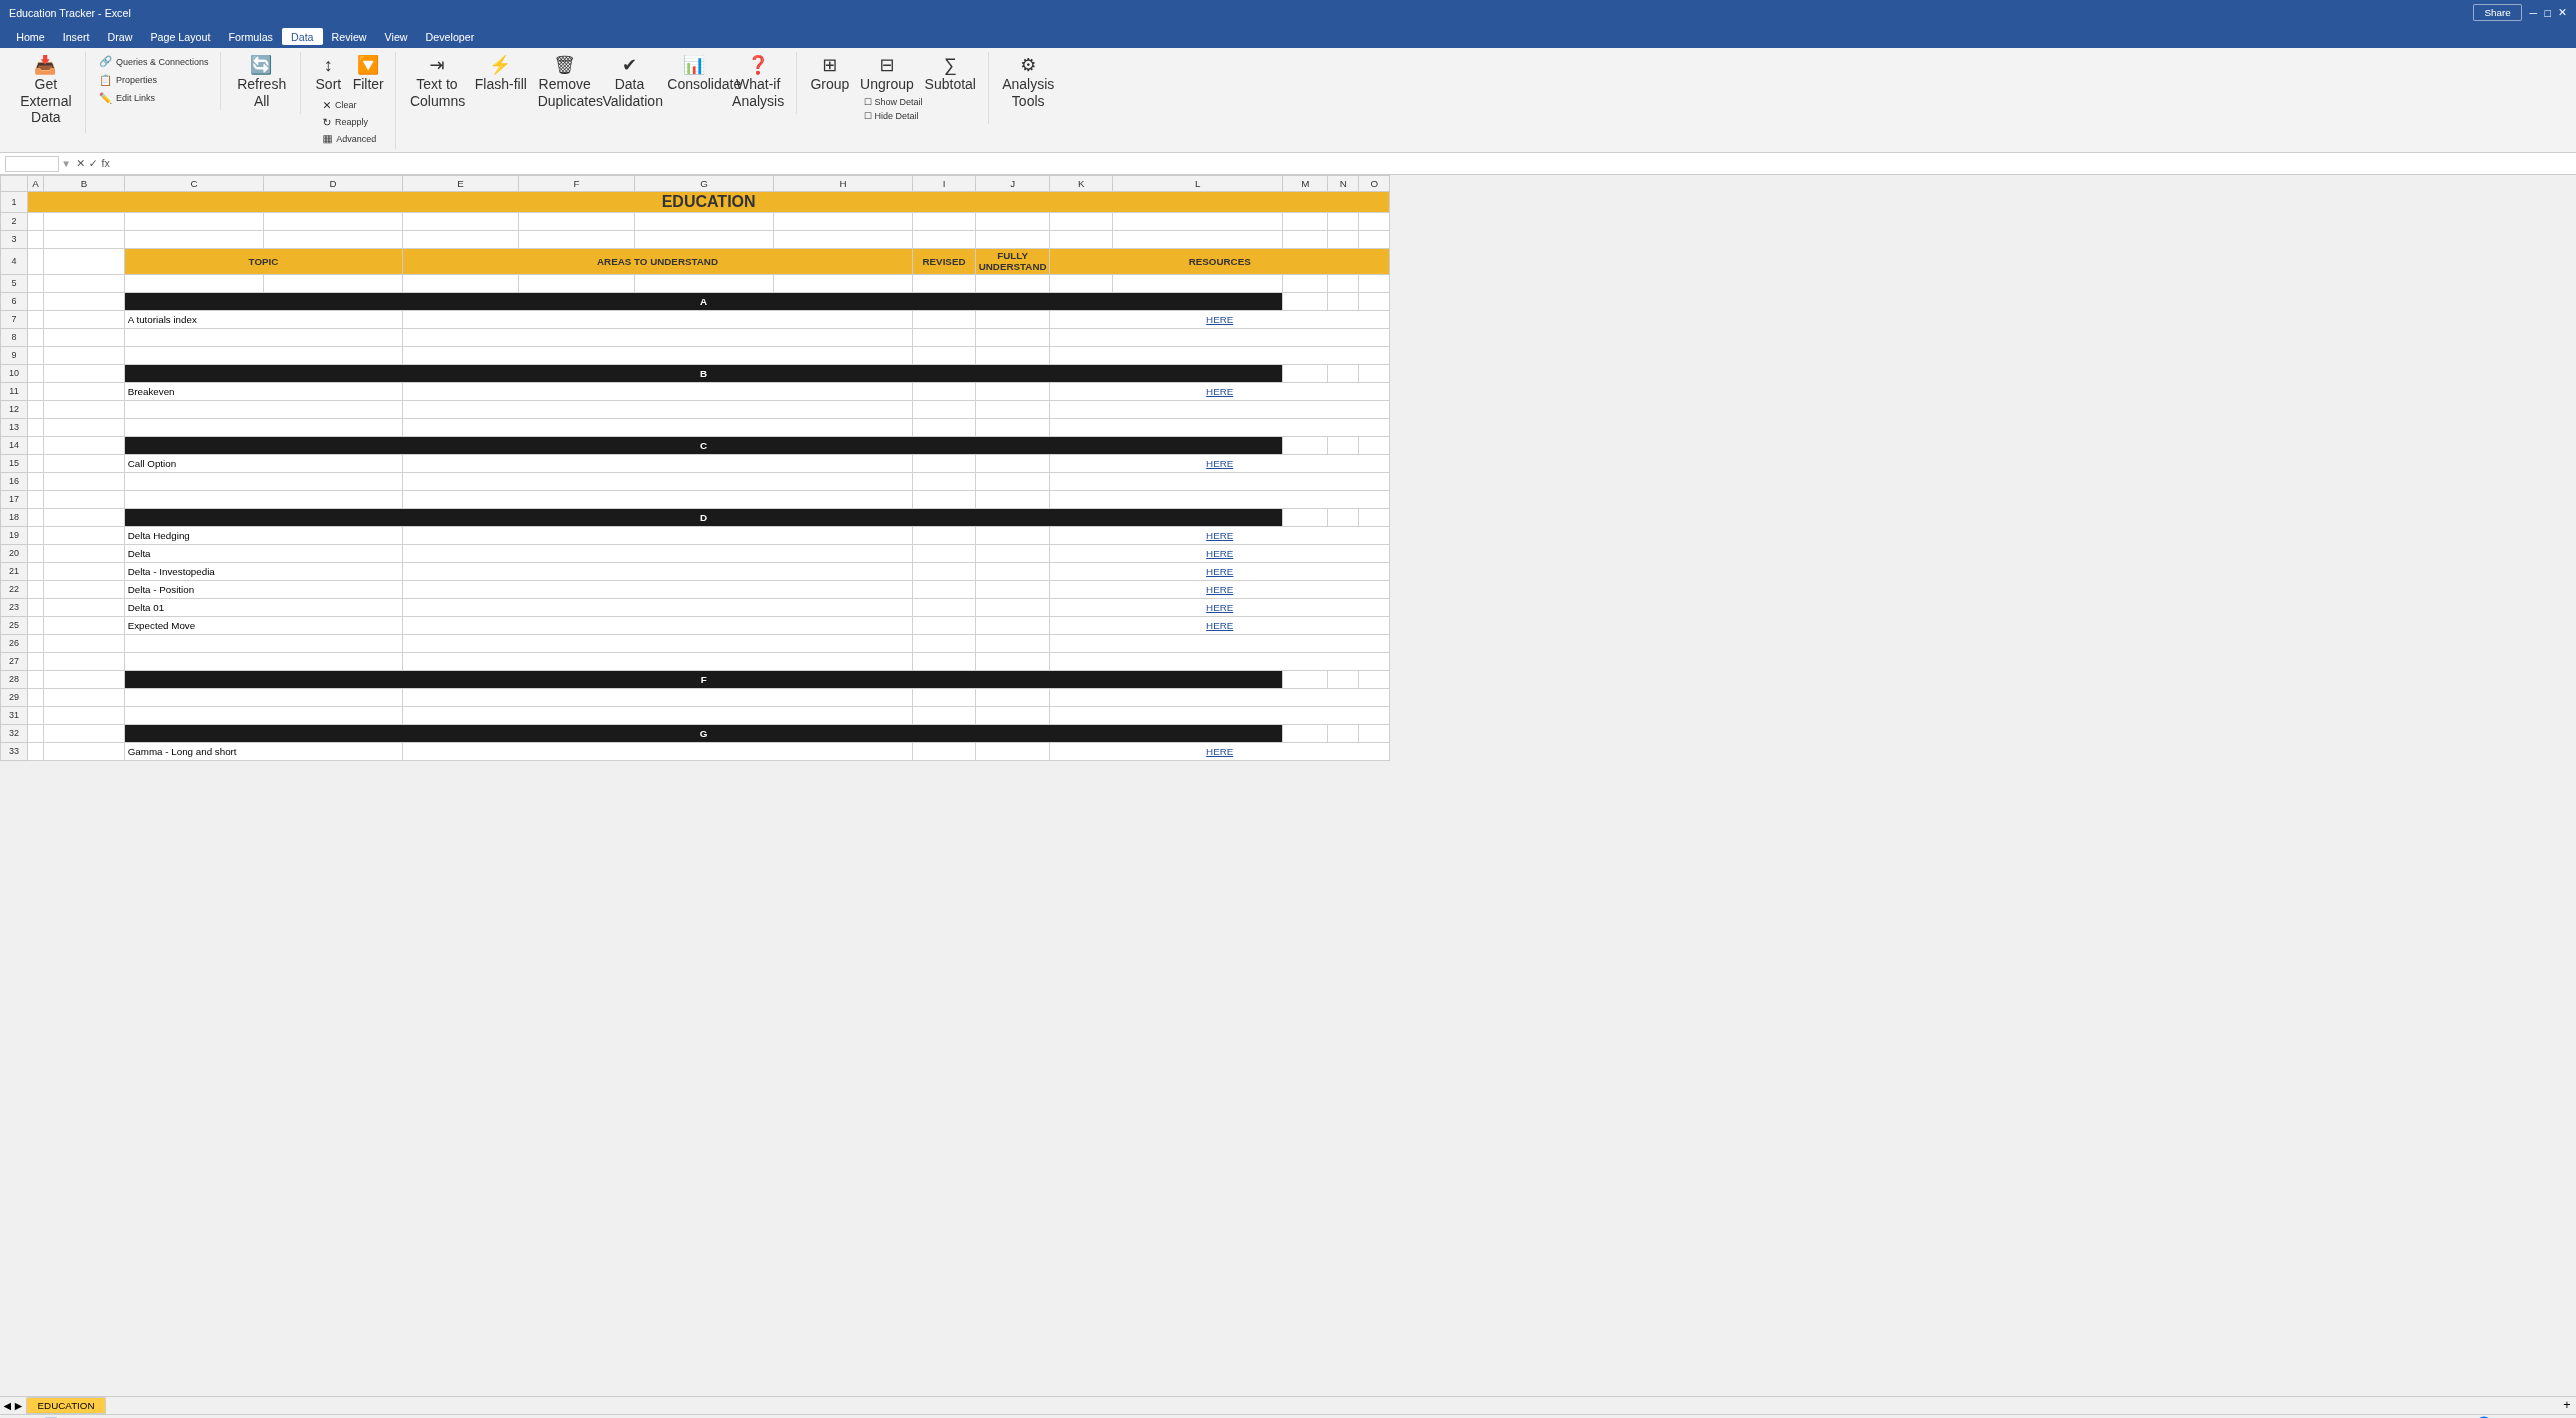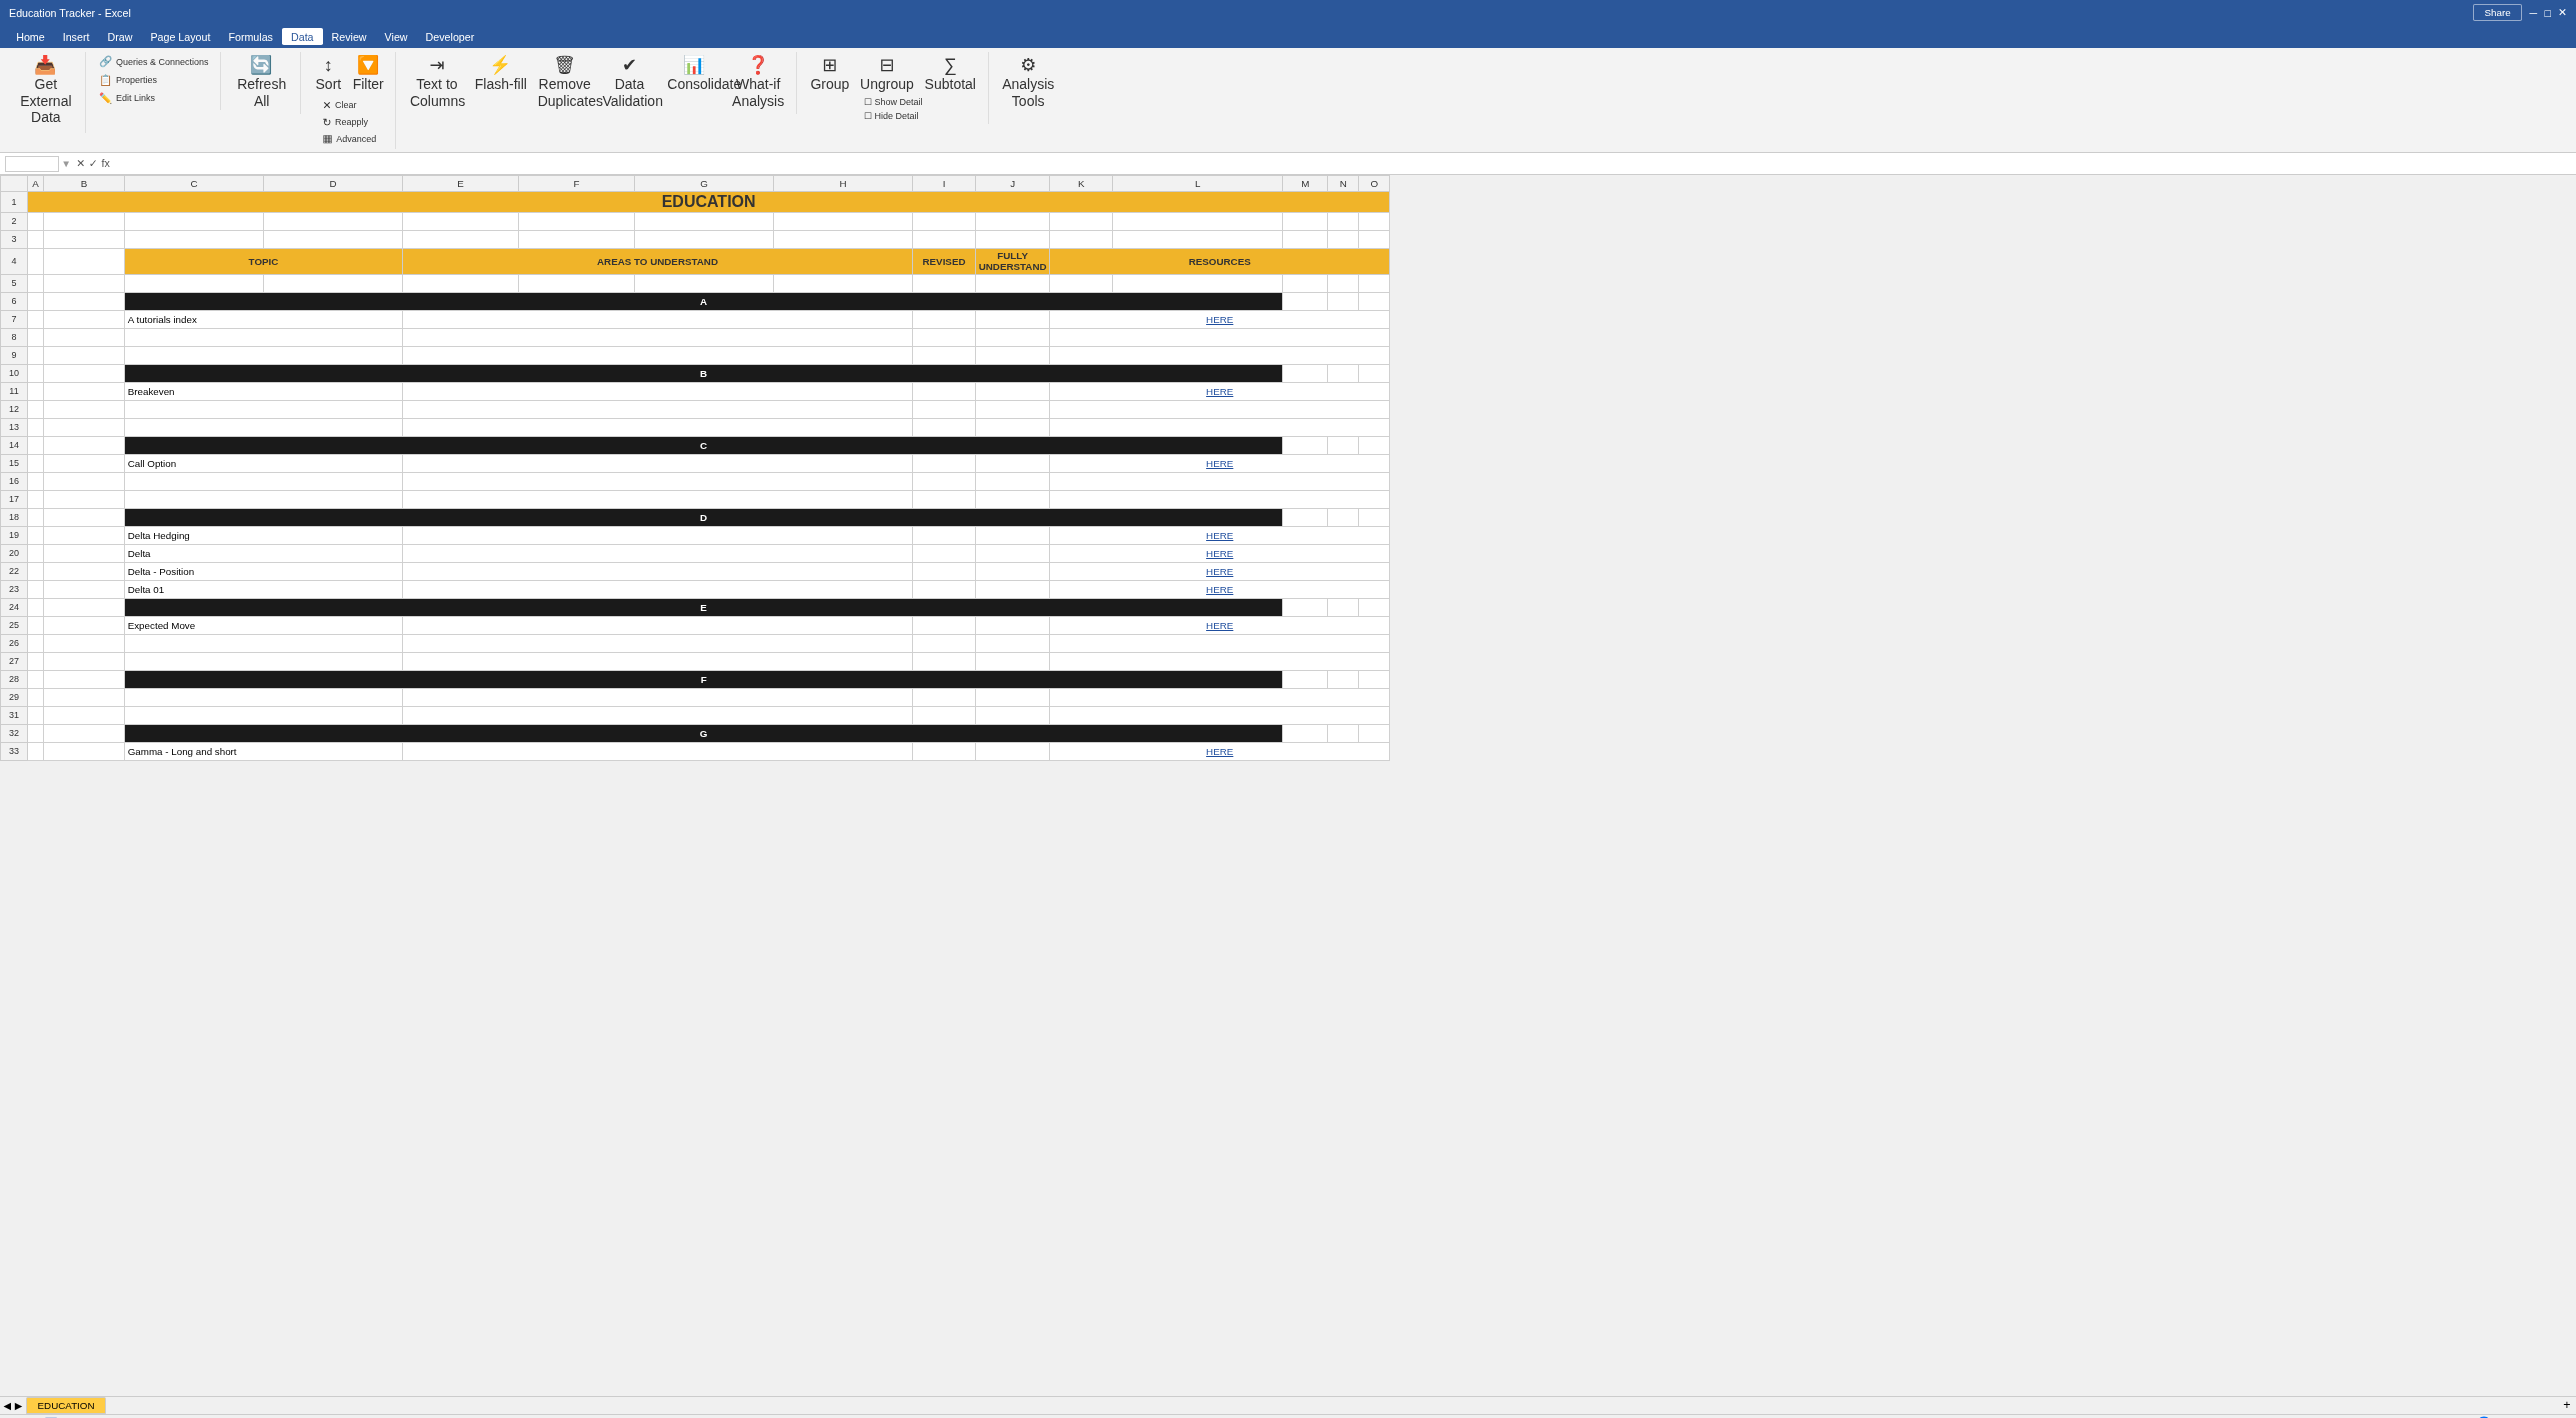--- a/index.html
+++ b/index.html
@@ -670,47 +670,48 @@
             <td class="row-header">20</td>
             <td></td>
             <td></td>
             <td colspan="2" class="cell-topic">Delta</td>
             <td colspan="4"></td>
             <td></td>
             <td></td>
             <td colspan="5" class="cell-here">HERE</td>
           </tr>
           <tr>
+            <td class="row-header">21</td>
+            <td></td>
+            <td></td>
+            <td colspan="2" class="cell-topic">Delta - Investopedia</td>
+            <td colspan="4"></td>
+            <td></td>
+            <td></td>
+            <td colspan="5" class="cell-here">HERE</td>
+          </tr>
+          <tr>
             <td class="row-header">22</td>
             <td></td>
             <td></td>
             <td colspan="2" class="cell-topic">Delta - Position</td>
             <td colspan="4"></td>
             <td></td>
             <td></td>
             <td colspan="5" class="cell-here">HERE</td>
           </tr>
           <tr>
             <td class="row-header">23</td>
             <td></td>
             <td></td>
             <td colspan="2" class="cell-topic">Delta 01</td>
             <td colspan="4"></td>
             <td></td>
             <td></td>
             <td colspan="5" class="cell-here">HERE</td>
-          </tr>
-          <tr>
-            <td class="row-header">24</td>
-            <td></td>
-            <td></td>
-            <td colspan="10" class="cell-black-header">E</td>
-            <td></td>
-            <td></td>
-            <td></td>
           </tr>
           <tr>
             <td class="row-header">25</td>
             <td></td>
             <td></td>
             <td colspan="2" class="cell-topic">Expected Move</td>
             <td colspan="4"></td>
             <td></td>
             <td></td>
             <td colspan="5" class="cell-here">HERE</td>

